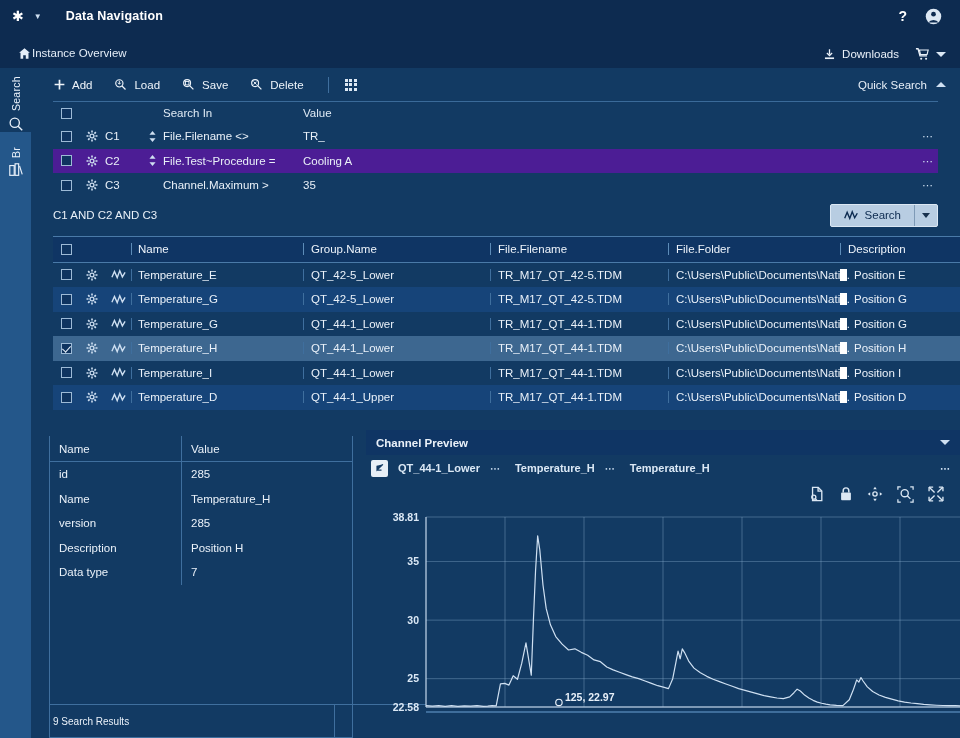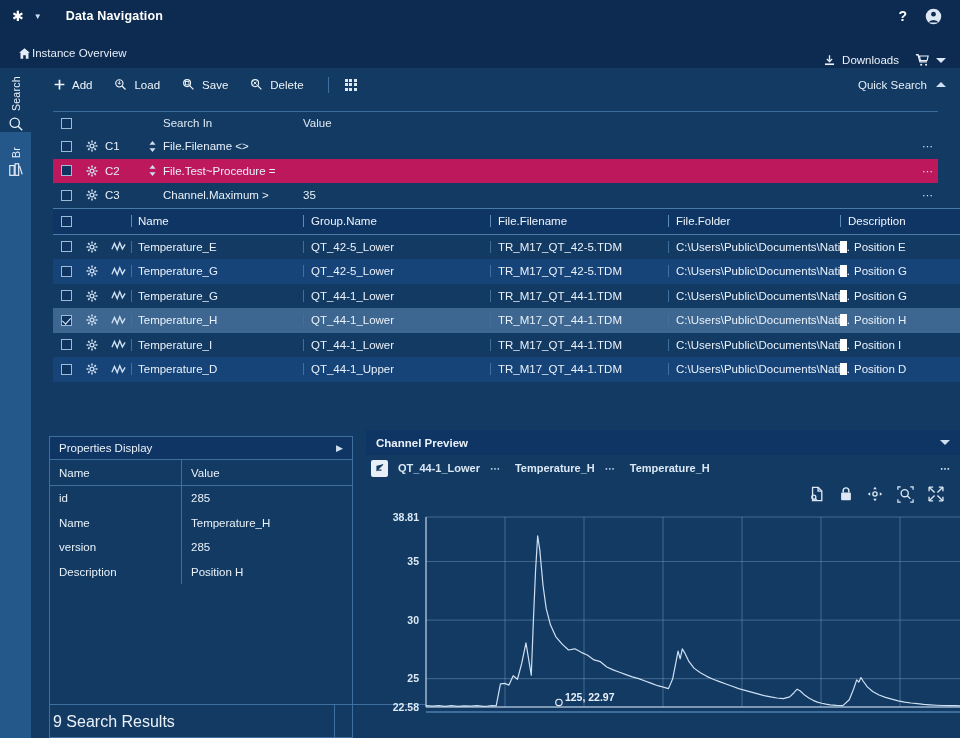--- a/index.html
+++ b/index.html
@@ -32,21 +32,21 @@
   .tabbar-inner { display: flex; align-items: flex-end; height: 36px; padding-left: 14px; }
   .home-tab { display: flex; align-items: center; gap: 1px; height: 30px; padding: 0 12px 0 4px; font-size: 11.5px; color: #e4edf7; }
   .tab {
     position: relative; display: flex; align-items: center;
     height: 31px; padding: 0 22px 0 13px; font-size: 11.5px;
     background: #1a4877; color: #ffffff;
     border-top-left-radius: 3px; border-top-right-radius: 3px;
     border-top: 1px solid #2e6ba5; border-left: 1px solid #2e6ba5; border-right: 1px solid #2e6ba5;
   }
   .tab .x { position: absolute; top: 2px; right: 5px; font-size: 10px; color: #dbe8f5; line-height: 1; }
-  .tabbar-right { margin-left: auto; display: flex; align-items: center; gap: 16px; padding: 0 14px 1px 0; }
+  .tabbar-right { margin-left: auto; display: flex; align-items: center; gap: 16px; padding: 0 14px 7px 0; }
   .dl { display: flex; align-items: center; gap: 6px; font-size: 11.5px; color: #eaf1f9; }
   .cart-wrap { display: flex; align-items: center; gap: 6px; }
   .caret-dn { width: 0; height: 0; border-left: 5px solid transparent; border-right: 5px solid transparent; border-top: 5px solid #dbe8f5; }
 
   
   .rail {
     position: absolute; left: 0; top: 68px; width: 31px; bottom: 0;
     background: linear-gradient(180deg,#1b4c7d 0%, #2b5d8f 55%, #2f6false 100%);
     background-color: #215party;
   }
@@ -62,24 +62,24 @@
   
   .toolbar { height: 33px; display: flex; align-items: center; padding: 0 14px 0 22px; }
   .tbtn { display: flex; align-items: center; gap: 6px; font-size: 11.5px; color: #eef4fa; margin-right: 22px; }
   .tb-sep { width: 1px; height: 16px; background: #3f6f9e; margin: 0 16px 0 2px; }
   .grid-icon { display: grid; grid-template-columns: repeat(3,3px); grid-template-rows: repeat(3,3px); gap: 1.5px; }
   .grid-icon i { background: #dce8f4; display: block; }
   .quick { margin-left: auto; display: flex; align-items: center; gap: 9px; font-size: 11.5px; color: #e6eef7; }
   .chev-up { width: 0; height: 0; border-left: 5px solid transparent; border-right: 5px solid transparent; border-bottom: 5px solid #cfe0f2; }
 
   
-  .criteria { margin: 10px 22px 0 22px; border-top: 1px solid #3a6a99; }
+  .criteria { margin: 0 22px 0 22px; border-top: 1px solid #3a6a99; }
   .crow { display: flex; align-items: center; height: 24.5px; font-size: 11.5px; color: #e9f0f8; position: relative; }
   .crow.head { height: 22px; color: #dfeaf5; }
-  .crow.alt { background: #be185d; }
+  .crow.alt { background: #4c1d95; justify-content: space-between; }
   .crow .cb { width: 26px; display: flex; justify-content: center; }
   .crow .gear { width: 26px; display: flex; justify-content: center; }
   .crow .cid { width: 36px; }
   .crow .sort { width: 22px; display: flex; justify-content: center; }
   .crow .searchin { width: 140px; }
   .crow .val { flex: 1; }
   .crow .dots { position: absolute; right: 4px; top: 50%; transform: translateY(-50%); letter-spacing: 1px; font-size: 11px; color: #cfe0f2; }
   .cb-box { width: 11px; height: 11px; border: 1px solid #9dbad6; background: #0f3460; display:inline-block; position: relative; }
   .cb-box.checked::after {
     content: ""; position: absolute; left: 2px; top: 0px; width: 4px; height: 7px;
@@ -117,21 +117,21 @@
     padding: 0 9px; font-size: 11.5px; color: #eaf1f9;
     border: 1px solid #3f6f9e;
   }
   .panelhead .arrow { margin-left: auto; font-size: 9px; color: #cfe0f2; }
   .props-body { flex: 1; border: 1px solid #3f6f9e; border-top: none; background: #123a63; }
   .prow { display: flex; height: 24.5px; align-items: center; font-size: 11.5px; color: #eaf1f9; }
   .prow.head { height: 26px; border-bottom: 1px solid #3f6f9e; }
   .pname { width: 131px; padding-left: 9px; }
   .pval { flex: 1; padding-left: 9px; border-left: 1px solid #3f6f9e; align-self: stretch; display: flex; align-items: center; }
   .statusbar { position: absolute; left: 18px; right: 0; bottom: 0; height: 34px;
-    display: flex; align-items: center; font-size: 16px; color: #eaf1f9; padding-left: 4px;
+    display: flex; align-items: center; font-size: 10px; color: #eaf1f9; padding-left: 4px;
     border-top: 1px solid #3f6f9e; }
   .statusbar .edge { position: absolute; left: 285px; top: 0; bottom: 0; width: 1px; background: #3f6f9e; }
 
   .preview { position: absolute; left: 335px; right: 0; top: 362px; bottom: 0; font-weight: bold; }
   .pv-head { height: 25px; background: #0f3564; display: flex; align-items: center; padding: 0 10px;
     font-size: 11.5px; color: #eaf1f9; }
   .pv-head .caret { margin-left: auto; width: 0; height: 0; border-left: 5px solid transparent;
     border-right: 5px solid transparent; border-top: 5px solid #cfe0f2; }
   .crumbs { height: 26px; display: flex; align-items: center; gap: 0; font-size: 11px; color: #dbe8f5; padding-left: 5px; }
   .crumb-btn { width: 17px; height: 17px; background: #e8eff7; display: flex; align-items: center;
@@ -290,20 +290,21 @@
           </svg>
         </span>
         <span class="cid">C1</span>
         <span class="sort">
           <svg width="9" height="13" viewBox="0 0 10 14">
             <path d="M5 1 8.4 5H1.6Z" fill="#cfe0f2"></path>
               <path d="M5 13 1.6 9h6.8Z" fill="#cfe0f2"></path>
           </svg>
         </span>
         <span class="searchin">File.Filename &lt;&gt;</span>
+        <span class="val">TR_</span>
         <span class="dots">⋯</span>
       </div>
 
       <div class="crow alt">
         <span class="cb">
             <span class="cb-box"></span>
           </span>
         <span class="gear">
           <svg width="12" height="12" viewBox="0 0 14 14">
             <circle cx="7" cy="7" r="2.3" fill="none" stroke="#cfe0f2" stroke-width="1.5"></circle>
@@ -313,20 +314,21 @@
           </svg>
         </span>
         <span class="cid">C2</span>
         <span class="sort">
           <svg width="9" height="13" viewBox="0 0 10 14">
             <path d="M5 1 8.4 5H1.6Z" fill="#cfe0f2"></path>
               <path d="M5 13 1.6 9h6.8Z" fill="#cfe0f2"></path>
           </svg>
         </span>
         <span class="searchin">File.Test~Procedure =</span>
+        <span class="val">Cooling A</span>
         <span class="dots">⋯</span>
       </div>
 
       <div class="crow">
         <span class="cb">
             <span class="cb-box"></span>
           </span>
         <span class="gear">
           <svg width="12" height="12" viewBox="0 0 14 14">
             <circle cx="7" cy="7" r="2.3" fill="none" stroke="#cfe0f2" stroke-width="1.5"></circle>
@@ -336,20 +338,34 @@
           </svg>
         </span>
         <span class="cid">C3</span>
         <span class="sort"></span>
         <span class="searchin">Channel.Maximum &gt;</span>
         <span class="val">35</span>
         <span class="dots">⋯</span>
       </div>
     </div>
 
+    <div class="logicline">
+      <span>C1 AND C2 AND C3</span>
+      <div class="searchbtn-wrap">
+        <div class="searchbtn">
+          <svg width="14" height="11" viewBox="0 0 16 12">
+            <path d="M0.8 9.2 3.6 2.4 6.6 9.4 9.4 1.8 12.2 8.6 15.2 3.4" stroke="#0d2b50" stroke-width="1.6" fill="none"></path>
+          </svg>
+          <span>Search</span>
+        </div>
+        <div class="searchbtn-split">
+          <span class="caret-dk"></span>
+        </div>
+      </div>
+    </div>
 
     <div class="results">
       <div class="rrow head">
         <span class="c-cb">
             <span class="cb-box"></span>
           </span>
         <span class="c-gear"></span>
         <span class="c-wave"></span>
         <span class="c-name">Name</span>
         <span class="c-group">Group.Name</span>
@@ -494,24 +510,20 @@
             <span class="c-group">QT_44-1_Upper</span>
             <span class="c-file">TR_M17_QT_44-1.TDM</span>
             <span class="c-folder">C:\Users\Public\Documents\Nati...</span>
             <span class="c-desc">Position D</span>
           </div>
         </div>
     </div>
 
     <div class="bottom">
       <div class="props">
-        <div class="panelhead">
-          <span>Properties Display</span>
-          <span class="arrow">▶</span>
-        </div>
         <div class="props-body">
           <div class="prow head">
             <span class="pname">Name</span>
             <span class="pval">Value</span>
           </div>
           <div id="props-rows">
               <div class="prow">
                 <span class="pname">id</span>
                 <span class="pval">285</span>
               </div>
@@ -519,20 +531,24 @@
                 <span class="pname">Name</span>
                 <span class="pval">Temperature_H</span>
               </div>
               <div class="prow">
                 <span class="pname">version</span>
                 <span class="pval">285</span>
               </div>
               <div class="prow">
                 <span class="pname">Description</span>
                 <span class="pval">Position H</span>
+              </div>
+              <div class="prow">
+                <span class="pname">Data type</span>
+                <span class="pval">7</span>
               </div>
             </div>
         </div>
       </div>
 
       <div class="statusbar">
         <span class="edge"></span>
         <span>9 Search Results</span>
       </div>
     </div>

